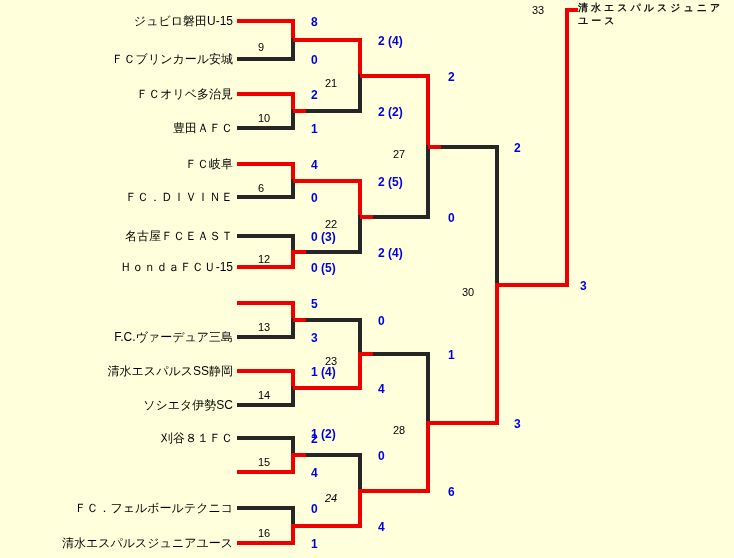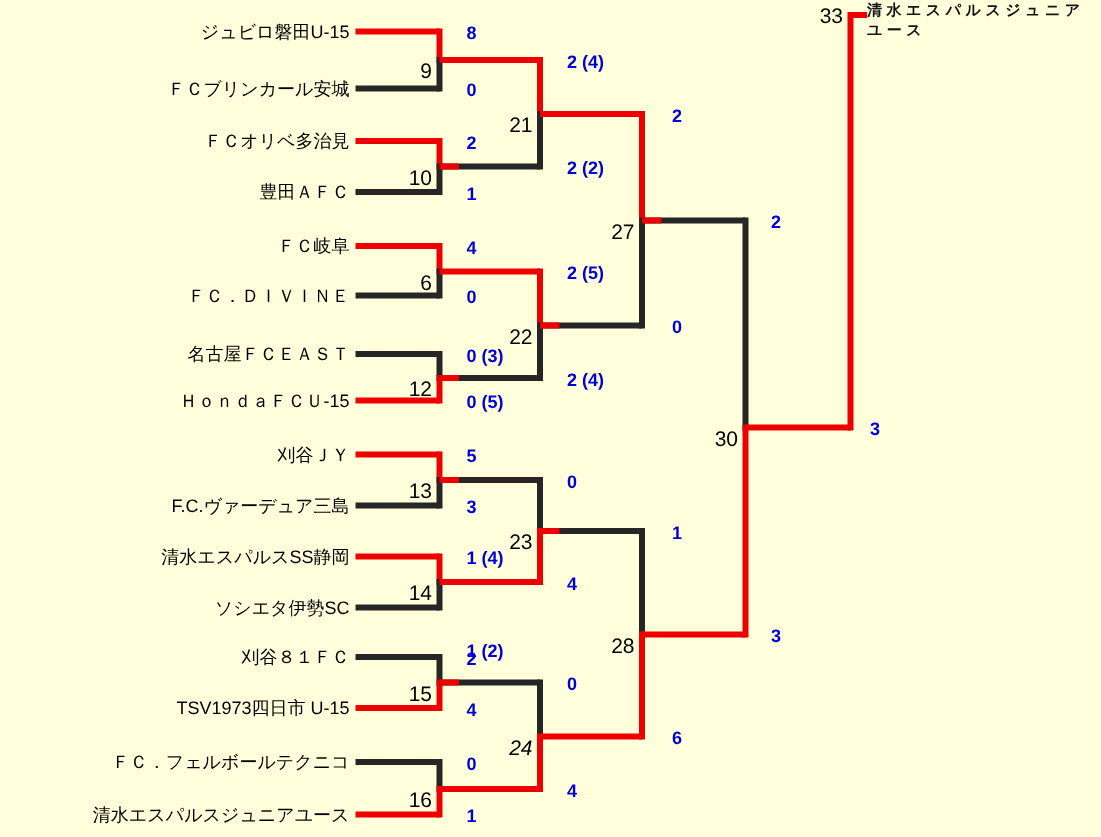--- a/index.html
+++ b/index.html
@@ -14,21 +14,21 @@
   .team-name{
     position:absolute;height:16px;line-height:16px;
     font-size:12px;color:#000;text-align:right;white-space:nowrap;
   }
   .score{
     position:absolute;height:14px;line-height:14px;
     font-size:12px;font-weight:bold;color:#0000DD;white-space:nowrap;
   }
   .match-label{
     position:absolute;width:30px;height:13px;line-height:13px;
-    font-size:14px;color:#000;text-align:right;
+    font-size:11px;color:#000;
   }
   .champion{
     position:absolute;
     font-size:10px;font-weight:bold;color:#141414;
     letter-spacing:3px;line-height:13px;word-break:break-all;
   }
 </style>
 </head>
 <body>
 
@@ -70,21 +70,20 @@
     <div class="team-name" style="left: 20px; width: 213px; top: 259px;">ＨｏｎｄａＦＣＵ-15</div>
     <div class="line" style="left: 291px; top: 234px; width: 4px; height: 20px; background: rgb(38, 38, 38);"></div>
     <div class="line" style="left: 291px; top: 250px; width: 4px; height: 19px; background: rgb(238, 0, 0);"></div>
     <div class="line" style="left: 293px; top: 250px; width: 67px; height: 4px; background: rgb(38, 38, 38);"></div>
     <div class="line" style="left: 293px; top: 250px; width: 13px; height: 4px; background: rgb(238, 0, 0);"></div>
     <div class="match-label" style="left: 258px; top: 253px; color: rgb(0, 0, 0);">12</div>
     <div class="score" style="left: 311px; top: 230px; color: rgb(0, 0, 221);">0 (3)</div>
     <div class="score" style="left: 311px; top: 261px; color: rgb(0, 0, 221);">0 (5)</div>
     <div class="line" style="left: 237px; top: 301px; width: 56px; height: 4px; background: rgb(238, 0, 0);"></div>
     <div class="line" style="left: 237px; top: 335px; width: 56px; height: 4px; background: rgb(38, 38, 38);"></div>
-    <div class="team-name" style="left: 20px; width: 213px; top: 295px;">刈谷ＪＹ</div>
     <div class="team-name" style="left: 20px; width: 213px; top: 329px;">F.C.ヴァーデュア三島</div>
     <div class="line" style="left: 291px; top: 301px; width: 4px; height: 21px; background: rgb(238, 0, 0);"></div>
     <div class="line" style="left: 291px; top: 318px; width: 4px; height: 21px; background: rgb(38, 38, 38);"></div>
     <div class="line" style="left: 293px; top: 318px; width: 67px; height: 4px; background: rgb(38, 38, 38);"></div>
     <div class="line" style="left: 293px; top: 318px; width: 13px; height: 4px; background: rgb(238, 0, 0);"></div>
     <div class="match-label" style="left: 258px; top: 321px; color: rgb(0, 0, 0);">13</div>
     <div class="score" style="left: 311px; top: 297px; color: rgb(0, 0, 221);">5</div>
     <div class="score" style="left: 311px; top: 331px; color: rgb(0, 0, 221);">3</div>
     <div class="line" style="left: 237px; top: 369px; width: 56px; height: 4px; background: rgb(238, 0, 0);"></div>
     <div class="line" style="left: 237px; top: 403px; width: 56px; height: 4px; background: rgb(38, 38, 38);"></div>
@@ -92,21 +91,20 @@
     <div class="team-name" style="left: 20px; width: 213px; top: 397px;">ソシエタ伊勢SC</div>
     <div class="line" style="left: 291px; top: 369px; width: 4px; height: 21px; background: rgb(238, 0, 0);"></div>
     <div class="line" style="left: 291px; top: 386px; width: 4px; height: 21px; background: rgb(38, 38, 38);"></div>
     <div class="line" style="left: 293px; top: 386px; width: 67px; height: 4px; background: rgb(238, 0, 0);"></div>
     <div class="match-label" style="left: 258px; top: 389px; color: rgb(0, 0, 0);">14</div>
     <div class="score" style="left: 311px; top: 365px; color: rgb(0, 0, 221);">1 (4)</div>
     <div class="score" style="left: 311px; top: 399px; color: rgb(0, 0, 221); margin-top: 28px;">1 (2)</div>
     <div class="line" style="left: 237px; top: 436px; width: 56px; height: 4px; background: rgb(38, 38, 38);"></div>
     <div class="line" style="left: 237px; top: 470px; width: 56px; height: 4px; background: rgb(238, 0, 0);"></div>
     <div class="team-name" style="left: 20px; width: 213px; top: 430px;">刈谷８１ＦＣ</div>
-    <div class="team-name" style="left: 20px; width: 213px; top: 464px;">TSV1973四日市 U-15</div>
     <div class="line" style="left: 291px; top: 436px; width: 4px; height: 21px; background: rgb(38, 38, 38);"></div>
     <div class="line" style="left: 291px; top: 453px; width: 4px; height: 21px; background: rgb(238, 0, 0);"></div>
     <div class="line" style="left: 293px; top: 453px; width: 67px; height: 4px; background: rgb(38, 38, 38);"></div>
     <div class="line" style="left: 293px; top: 453px; width: 13px; height: 4px; background: rgb(238, 0, 0);"></div>
     <div class="match-label" style="left: 258px; top: 456px; color: rgb(0, 0, 0);">15</div>
     <div class="score" style="left: 311px; top: 432px; color: rgb(0, 0, 221);">2</div>
     <div class="score" style="left: 311px; top: 466px; color: rgb(0, 0, 221);">4</div>
     <div class="line" style="left: 237px; top: 506px; width: 56px; height: 4px; background: rgb(38, 38, 38);"></div>
     <div class="line" style="left: 237px; top: 541px; width: 56px; height: 4px; background: rgb(238, 0, 0);"></div>
     <div class="team-name" style="left: 20px; width: 213px; top: 500px;">ＦＣ．フェルボールテクニコ</div>

